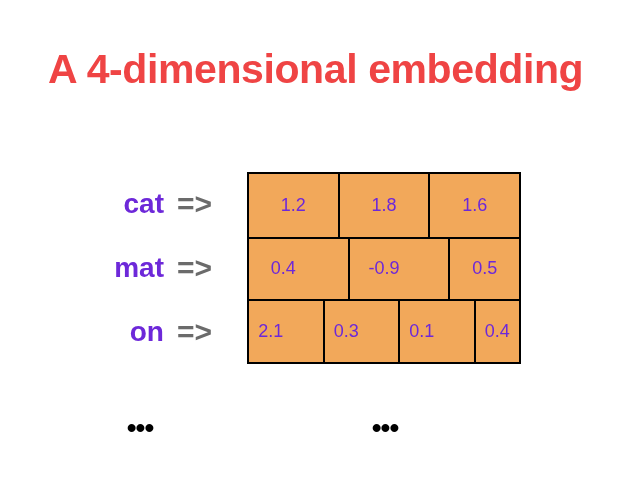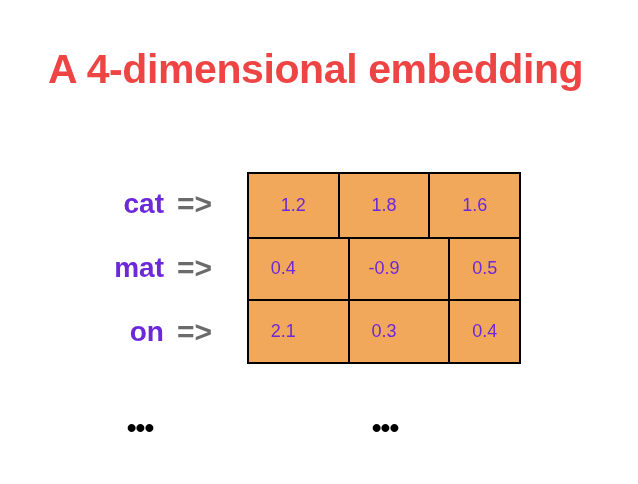--- a/index.html
+++ b/index.html
@@ -152,20 +152,21 @@
 
     <div class="matrix-row">
       <div class="matrix-cell">0.4</div>
       <div class="matrix-cell">-0.9</div>
       <div class="matrix-cell">0.5</div>
     </div>
 
     <div class="matrix-row">
       <div class="matrix-cell">2.1</div>
       <div class="matrix-cell">0.3</div>
+      <div class="matrix-cell">0.1</div>
       <div class="matrix-cell">0.4</div>
     </div>
 
   </div>
 
   <div class="ellipsis ellipsis-words">•••</div>
 
   <div class="ellipsis ellipsis-matrix">•••</div>
 
 </div>

